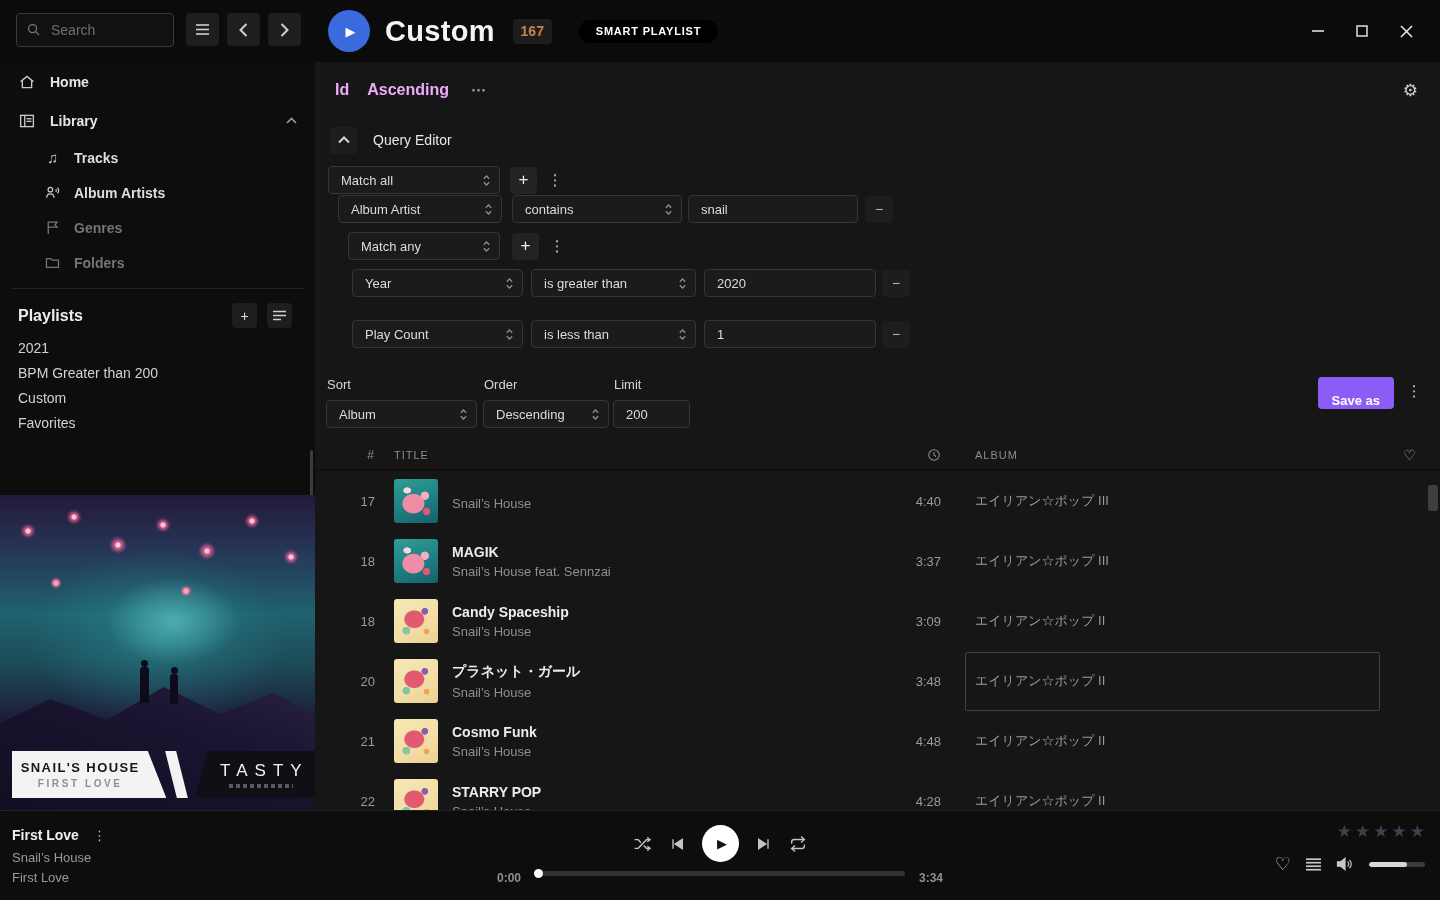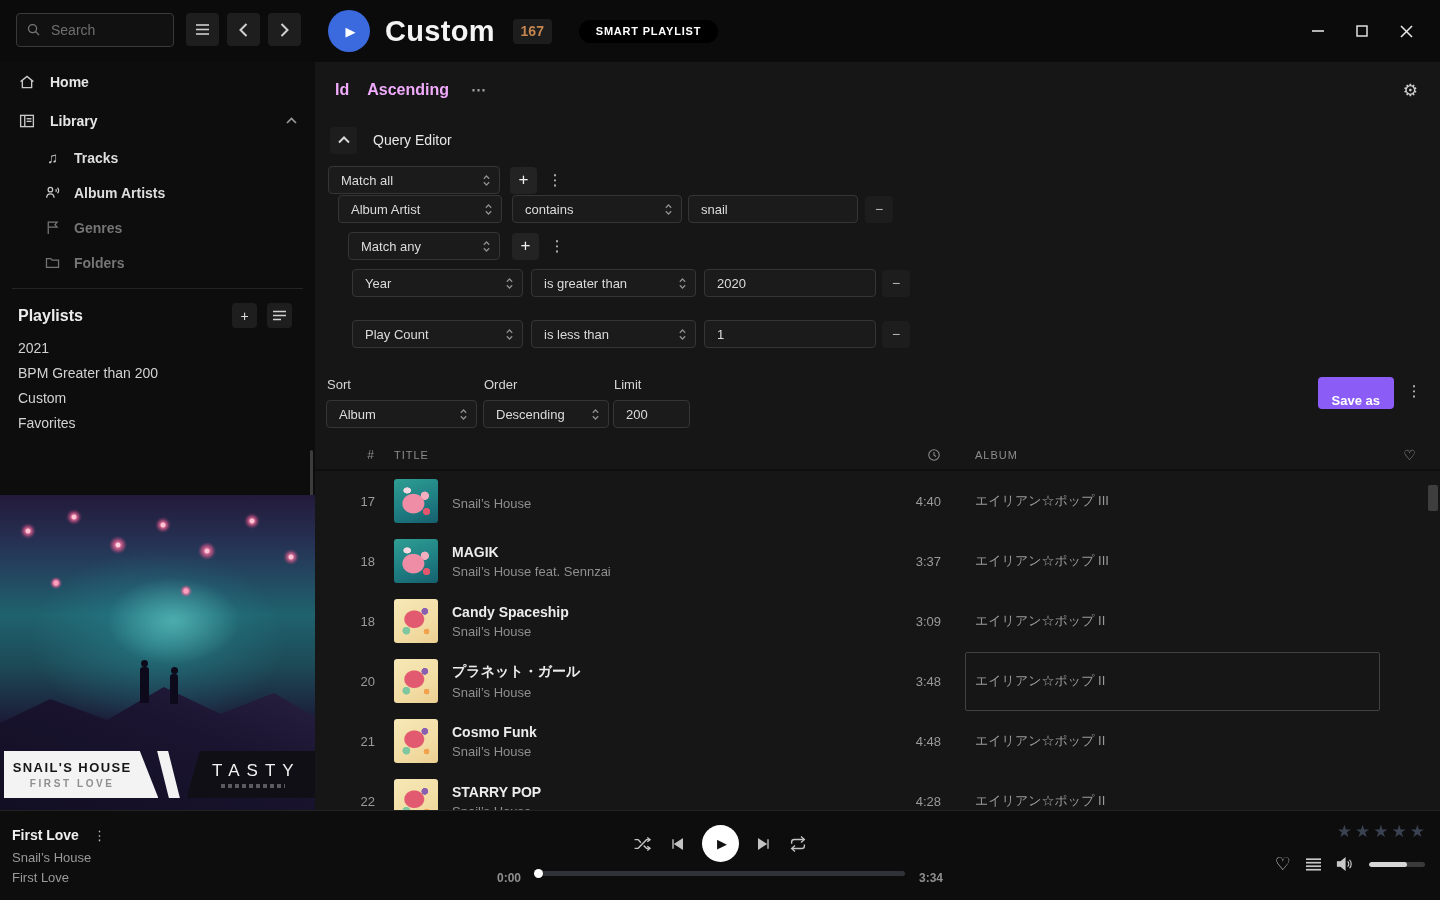--- a/index.html
+++ b/index.html
@@ -67,21 +67,21 @@
     radial-gradient(6px 6px at 291px 62px,#ffc4d4 0 2px,rgba(255,110,160,.75) 3px,rgba(255,80,140,.22) 6px,transparent 8px),
     radial-gradient(5px 5px at 56px 88px,#ff9ebd 0 2px,rgba(255,90,150,.5) 4px,transparent 6px),
     radial-gradient(5px 5px at 186px 96px,#ff9ebd 0 2px,rgba(255,90,150,.5) 4px,transparent 6px); }
   .rocks { position:absolute; left:0; right:0; bottom:0; height:150px;
     background:linear-gradient(200deg,#2b2344 0%,#1a1430 45%,#120e22 100%);
     clip-path:polygon(0 42%,16% 26%,34% 40%,52% 18%,70% 36%,87% 22%,100% 38%,100% 100%,0 100%); }
   .fig { position:absolute; background:#0d0a1b; border-radius:3px 3px 1px 1px; }
   .fig::before { content:""; position:absolute; top:-7px; left:1px; width:7px; height:7px; border-radius:50%; background:#0d0a1b; }
   .fig-1 { left:140px; top:172px; width:9px; height:36px; }
   .fig-2 { left:170px; top:179px; width:8px; height:30px; }
-  .cover-band { position:absolute; left:4px; bottom:12px; height:47px; width:100%; }
+  .cover-band { position:absolute; left:12px; bottom:12px; height:47px; width:100%; }
   .band-white { position:absolute; left:0; top:0; height:100%; width:49%;
     clip-path:polygon(0 0,88% 0,100% 100%,0 100%); background:#f3f3f3;
     display:flex; flex-direction:column; align-items:center; justify-content:center; padding-right:18px; }
   .band-artist { color:#161616; font-weight:800; font-size:13px; letter-spacing:1.4px; }
   .band-album { color:#8f8f8f; font-weight:600; font-size:10px; letter-spacing:2.6px; margin-top:3px; }
   .band-stripe { position:absolute; left:50.5%; top:0; height:100%; width:3.5%; background:#f3f3f3; transform:skewX(14deg); }
   .band-dark { position:absolute; right:0; top:0; height:100%; width:42%; background:#0f0f15;
     clip-path:polygon(10% 0,100% 0,100% 100%,0 100%);
     display:flex; flex-direction:column; align-items:center; justify-content:center; }
   .band-label { color:#f2f2f2; font-size:17px; font-weight:400; letter-spacing:7px; padding-left:7px; }

